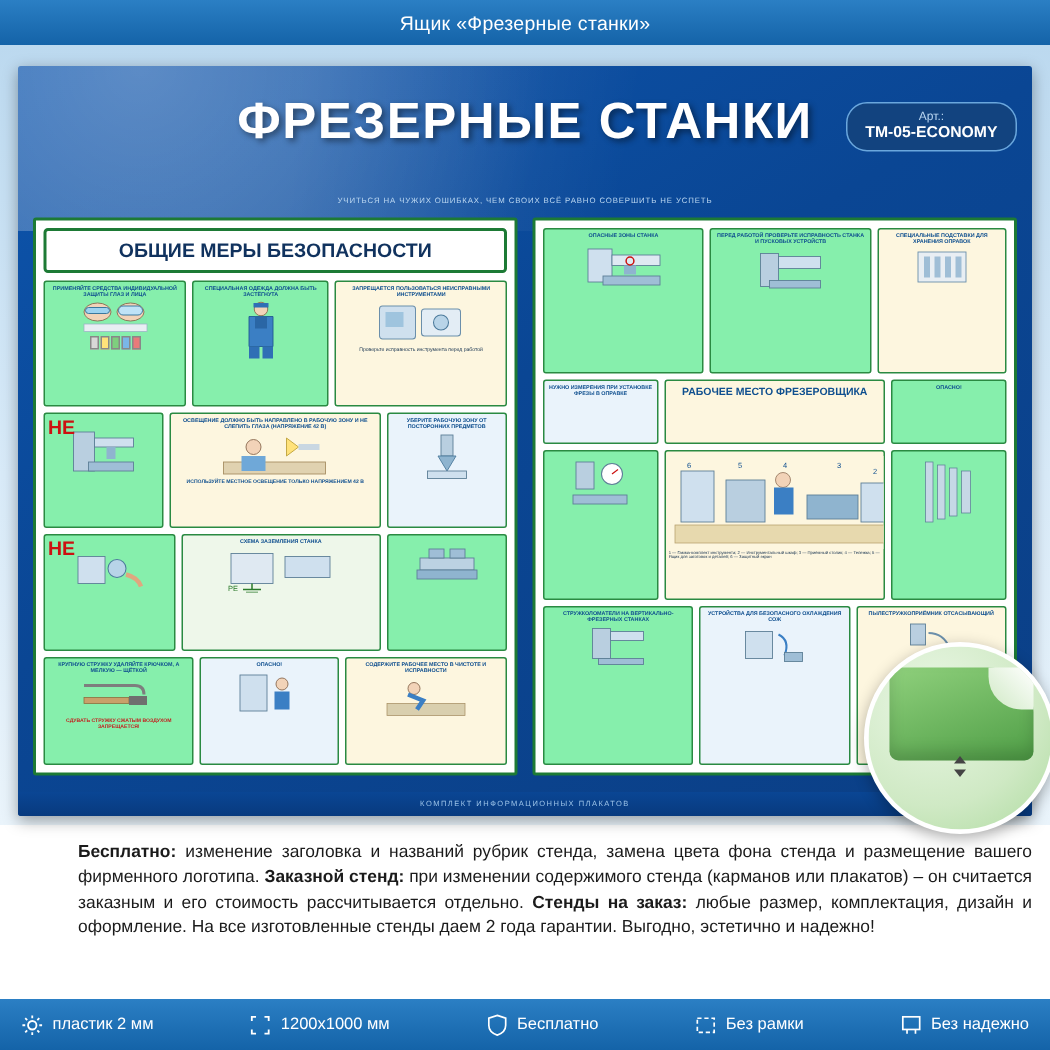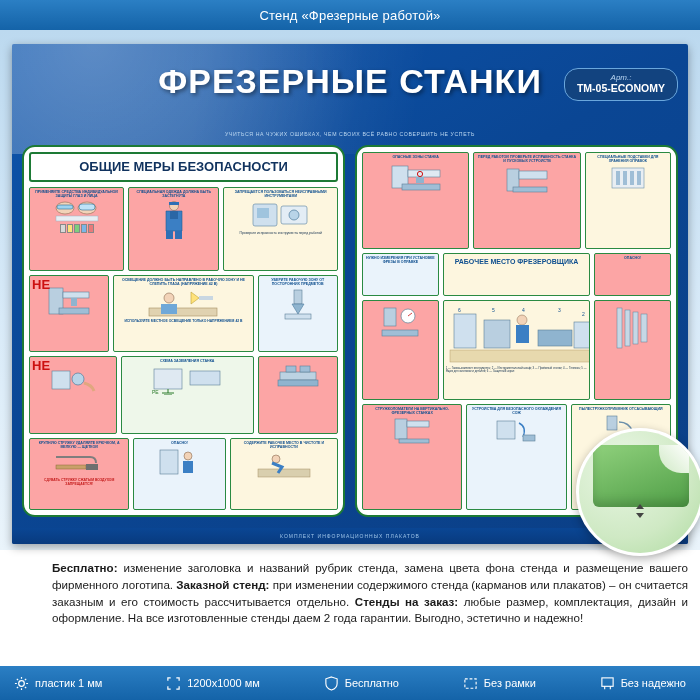--- a/index.html
+++ b/index.html
@@ -58,41 +58,41 @@
     position:absolute; right:10px; top:24px;
     background:#12437f;
     border:1px solid #6aa7dd;
     border-radius:14px;
     color:#ffffff;
     font-size:10px;
     padding:5px 12px 6px 12px;
     line-height:1.1;
     text-align:center;
   }
-  .art-badge .lbl{ font-size:8px; color:#b9d6f2; display:block;font-style:italic; }
+  .art-badge .lbl{ font-size:8px; color:#b9d6f2; display:block; }
   .art-badge .val{ font-weight:bold; font-size:10.5px; }
   .board-sub {
     position:relative;
     text-align:center;
     color:#bcd8f2;
     font-size:5.2px;
     letter-spacing:.6px;
     margin-top:30px;
   }
   .panels {
     position:relative;
     display:flex;
     gap:10px;
     padding:8px 10px 10px 10px;
   }
   .panel {
     flex:1;
     background:#ffffff;
     border:2px solid #1d7a35;
-    border-radius:13px;
+    border-radius:2px;
     padding:5px;
     height:372px;
     display:flex; flex-direction:column;
   }
   .panel-head {
     background:#ffffff;
     border:2px solid #1d7a35;
     border-radius:3px;
     text-align:center;
     font-weight:bold;
@@ -112,21 +112,21 @@
     font-size:3.4px;
     color:#16324f;
     padding:2px;
     line-height:1.25;
   }
   .cell .ct {
     display:block; text-align:center; font-weight:bold;
     color:#0f4f8f; font-size:3.6px; margin-bottom:1px;
   }
   .cell.y { background:#fdf6df; }
-  .cell.w { background:#fca5a5; }
+  .cell.w { background:#86efac; }
   .cell.b { background:#eaf3fb; }
   .cell.g { background:#eef7ea; }
   .big-no {
     position:absolute; left:2px; top:2px;
     color:#cc1111; font-weight:bold; font-size:13px; line-height:1;
   }
   .redbar{ color:#c41b1b; font-weight:bold; }
   
   .fig { display:block; margin:1px auto; }
   .swatch { display:flex; gap:1px; justify-content:center; margin-top:2px; }
@@ -195,21 +195,21 @@
     padding:0 14px;
     color:#ffffff;font-size:11px;
   }
   .feat{ display:flex;align-items:center;gap:6px; }
   .feat svg{ display:block; }
 </style>
 </head>
 <body>
 
 <div class="topbar">
-  <span>Стенд «Фрезерные работой»</span>
+  <span>Ящик «Фрезерные станки»</span>
 </div>
 
 <div class="stage">
   <div class="board">
 
     <div class="board-title">ФРЕЗЕРНЫЕ СТАНКИ</div>
 
     <div class="art-badge">
       <span class="lbl">Арт.:</span>
       <span class="val">ТМ-05-ECONOMY</span>
@@ -488,21 +488,21 @@
 
 <div class="features">
 
   <div class="feat">
     <svg width="15" height="15" viewBox="0 0 16 16">
       <circle cx="8" cy="8" r="3" fill="none" stroke="#ffffff" stroke-width="1.3"></circle>
       <g stroke="#ffffff" stroke-width="1.3">
         <path d="M8 1v2M8 13v2M1 8h2M13 8h2M3 3l1.4 1.4M11.6 11.6L13 13M13 3l-1.4 1.4M4.4 11.6L3 13"></path>
       </g>
     </svg>
-    <span>пластик 1 мм</span>
+    <span>пластик 2 мм</span>
   </div>
 
   <div class="feat">
     <svg width="15" height="15" viewBox="0 0 16 16">
       <g stroke="#ffffff" stroke-width="1.3" fill="none">
         <path d="M2 5V2h3M14 5V2h-3M2 11v3h3M14 11v3h-3"></path>
       </g>
     </svg>
     <span>1200x1000 мм</span>
   </div>

